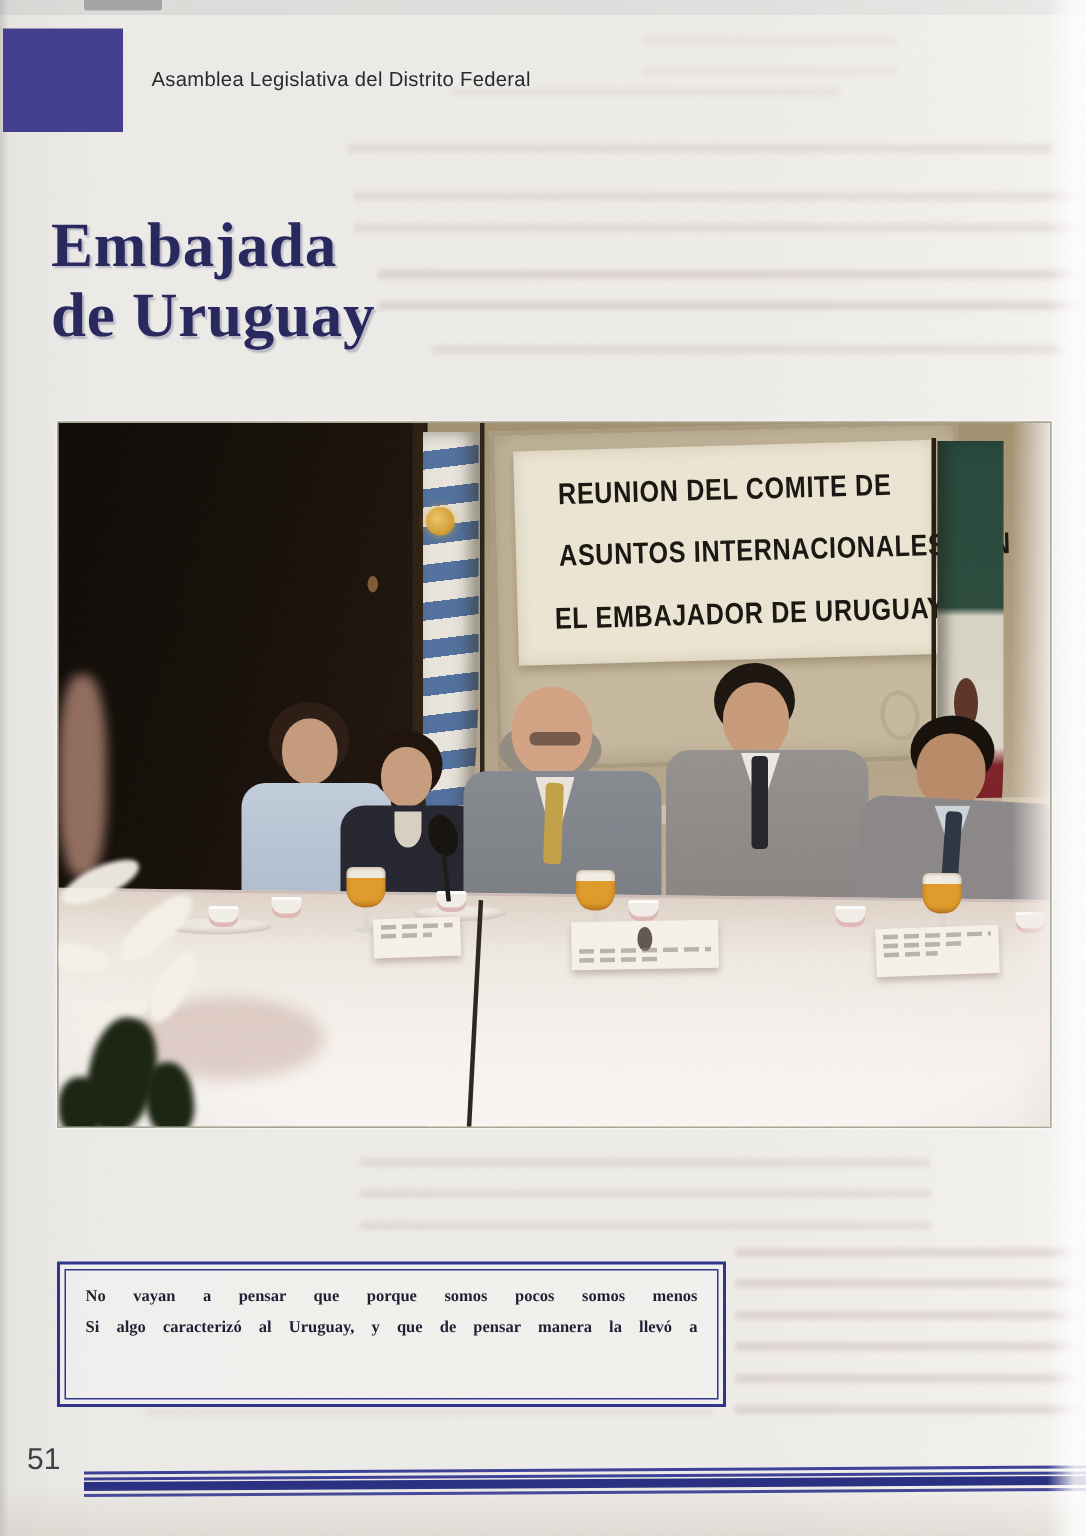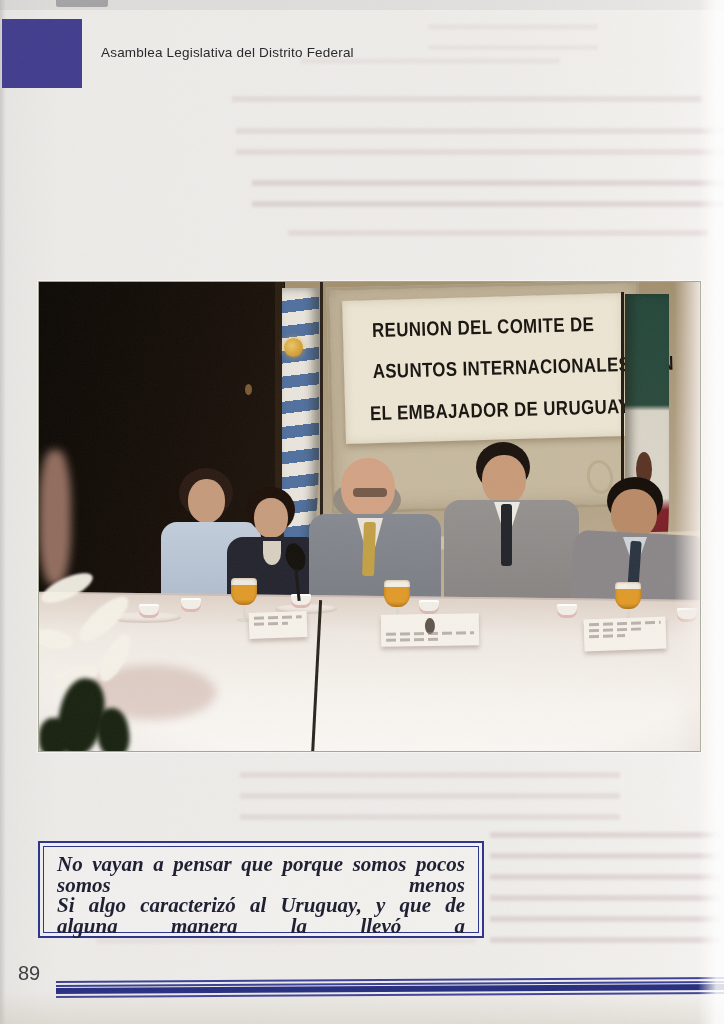--- a/index.html
+++ b/index.html
@@ -110,22 +110,22 @@
 
   .ph-vignette { position:absolute; inset:0; pointer-events:none;
     background:radial-gradient(120% 100% at 55% 45%, transparent 58%, rgba(40,20,8,.20)); }
   .ph-rightwash { position:absolute; right:0; top:0; width:26px; height:100%; pointer-events:none;
     background:linear-gradient(90deg, transparent, rgba(246,238,234,.9)); }
 
   
   .quote-box { position:absolute; left:38px; top:841px; width:446px; height:97px;
     border:2px solid #2c3389; background:rgba(255,255,255,.25); }
   .quote-inner { position:absolute; inset:3px; border:1px solid #2c3389; padding:7px 13px 0; }
-  .quote-line { font-family:"Liberation Serif", serif; font-style:italic; font-weight:bold;
-    font-size:21px; line-height:20.5px; color:#1c1c30; }
+  .quote-line { font-family:"Liberation Serif", serif; font-weight:bold;
+    font-size:11px; line-height:20.5px; color:#1c1c30; }
   .quote-line.just { text-align:justify; text-align-last:justify; }
 
   
   .page-number { position:absolute; left:18px; top:962px; font-size:20px; color:#3c3c40; }
   .footer-rule { position:absolute; left:56px; top:979px; width:668px; transform:rotate(-.35deg); }
   .fr { width:100%; }
   .fr1 { height:2px;  background:#3a3f96; }
   .fr2 { height:1.5px; background:#3a3f96; margin-top:2px; }
   .fr3 { height:6px;  background:#262d80; margin-top:1.5px; }
   .fr4 { height:2px;  background:#3a3f96; margin-top:2px; }
@@ -147,20 +147,24 @@
   <div class="ghost" style="left:236px; top:128px; width:488px; height:40px;"></div>
   <div class="ghost dark" style="left:252px; top:180px; width:472px; height:42px;"></div>
   <div class="ghost" style="left:288px; top:230px; width:420px; height:20px;"></div>
   <div class="ghost" style="left:240px; top:772px; width:380px; height:56px;"></div>
   <div class="ghost dark" style="left:490px; top:832px; width:230px; height:116px;"></div>
   <div class="ghost light" style="left:96px;  top:938px; width:380px; height:12px;"></div>
 
   <div class="accent-block"></div>
   <div class="header-title">Asamblea Legislativa del Distrito Federal</div>
 
+  <div class="page-title">
+    <div>Embajada</div>
+    <div>de Uruguay</div>
+  </div>
 
   <div class="photo">
     <div class="ph-wall"></div>
     <div class="ph-door"></div>
     <div class="ph-door-frame"></div>
     <div class="ph-knob"></div>
 
     <div class="ph-flag-uy">
       <div class="sun"></div>
     </div>
@@ -275,25 +279,25 @@
       <div class="leaf" style="left:8px;  top:168px; width:30px; height:40px;"></div>
     </div>
 
     <div class="ph-rightwash"></div>
     <div class="ph-vignette"></div>
   </div>
 
   <div class="quote-box">
     <div class="quote-inner">
       <div class="quote-line just">No vayan a pensar que porque somos pocos somos menos</div>
-      <div class="quote-line just">Si algo caracterizó al Uruguay, y que de alguna manera la llevó a</div>
+      <div class="quote-line just">Si algo caracterizó al Uruguay, y que de pensar manera la llevó a</div>
     </div>
   </div>
 
-  <div class="page-number">89</div>
+  <div class="page-number">51</div>
   <div class="footer-rule">
     <div class="fr fr1"></div>
       <div class="fr fr2"></div>
       <div class="fr fr3"></div>
       <div class="fr fr4"></div>
   </div>
   <div class="footer-tone"></div>
   <div class="page-shine"></div>
 
   <svg class="grain" width="724" height="1024">

